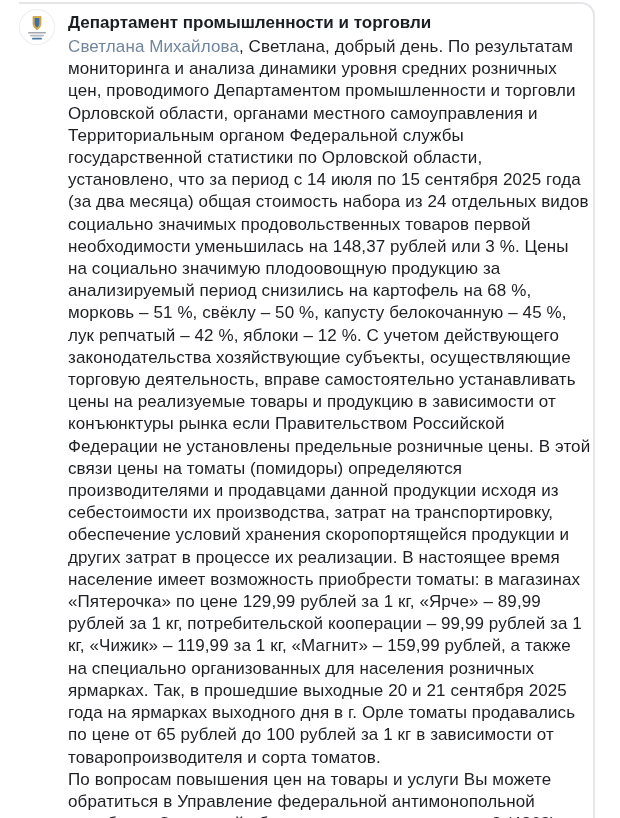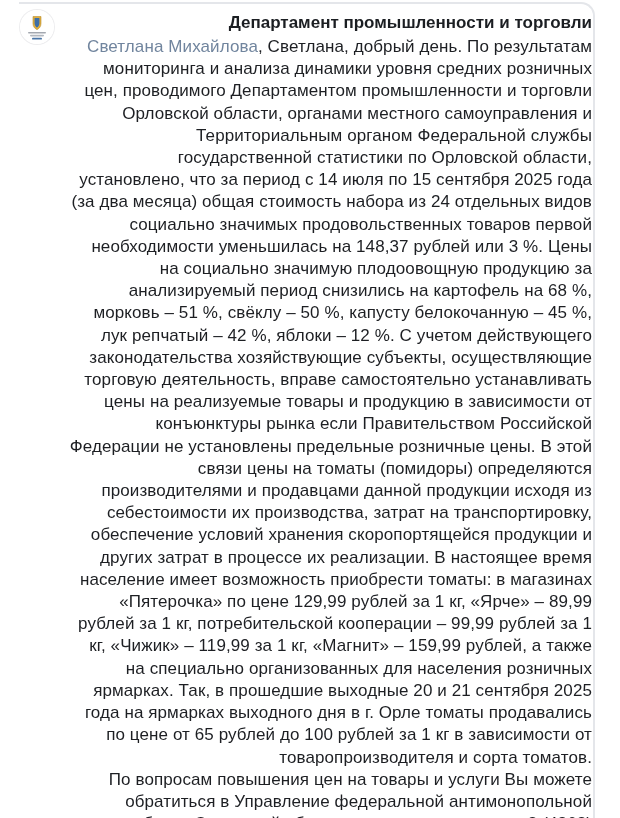--- a/index.html
+++ b/index.html
@@ -7,21 +7,20 @@
     padding: 0;
     background: #ffffff;
     font-family: "Liberation Sans", "DejaVu Sans", sans-serif;
   }
   .viewport {
     position: relative;
     width: 620px;
     height: 818px;
     background: #ffffff;
     overflow: hidden;
-    text-align: right;
   }
   
   .card-frame {
     position: absolute;
     top: 2px;
     left: 19px;
     right: 25px;
     bottom: -14px;
     border-top: 2px solid #e4e6ea;
     border-right: 2px solid #e4e6ea;
@@ -64,21 +63,20 @@
     margin-top: 2px;
     font-size: 17px;
     line-height: 22.2px;
     color: #1d1f23;
     letter-spacing: 0.1px;
   }
   .mention {
     color: #71859e;
     text-decoration: none;
     cursor: pointer;
-    margin-left: 16px;
   }
 </style>
 </head>
 <body>
 
 <div class="viewport">
 
   <div class="card-frame"></div>
 
   <div class="comment">

